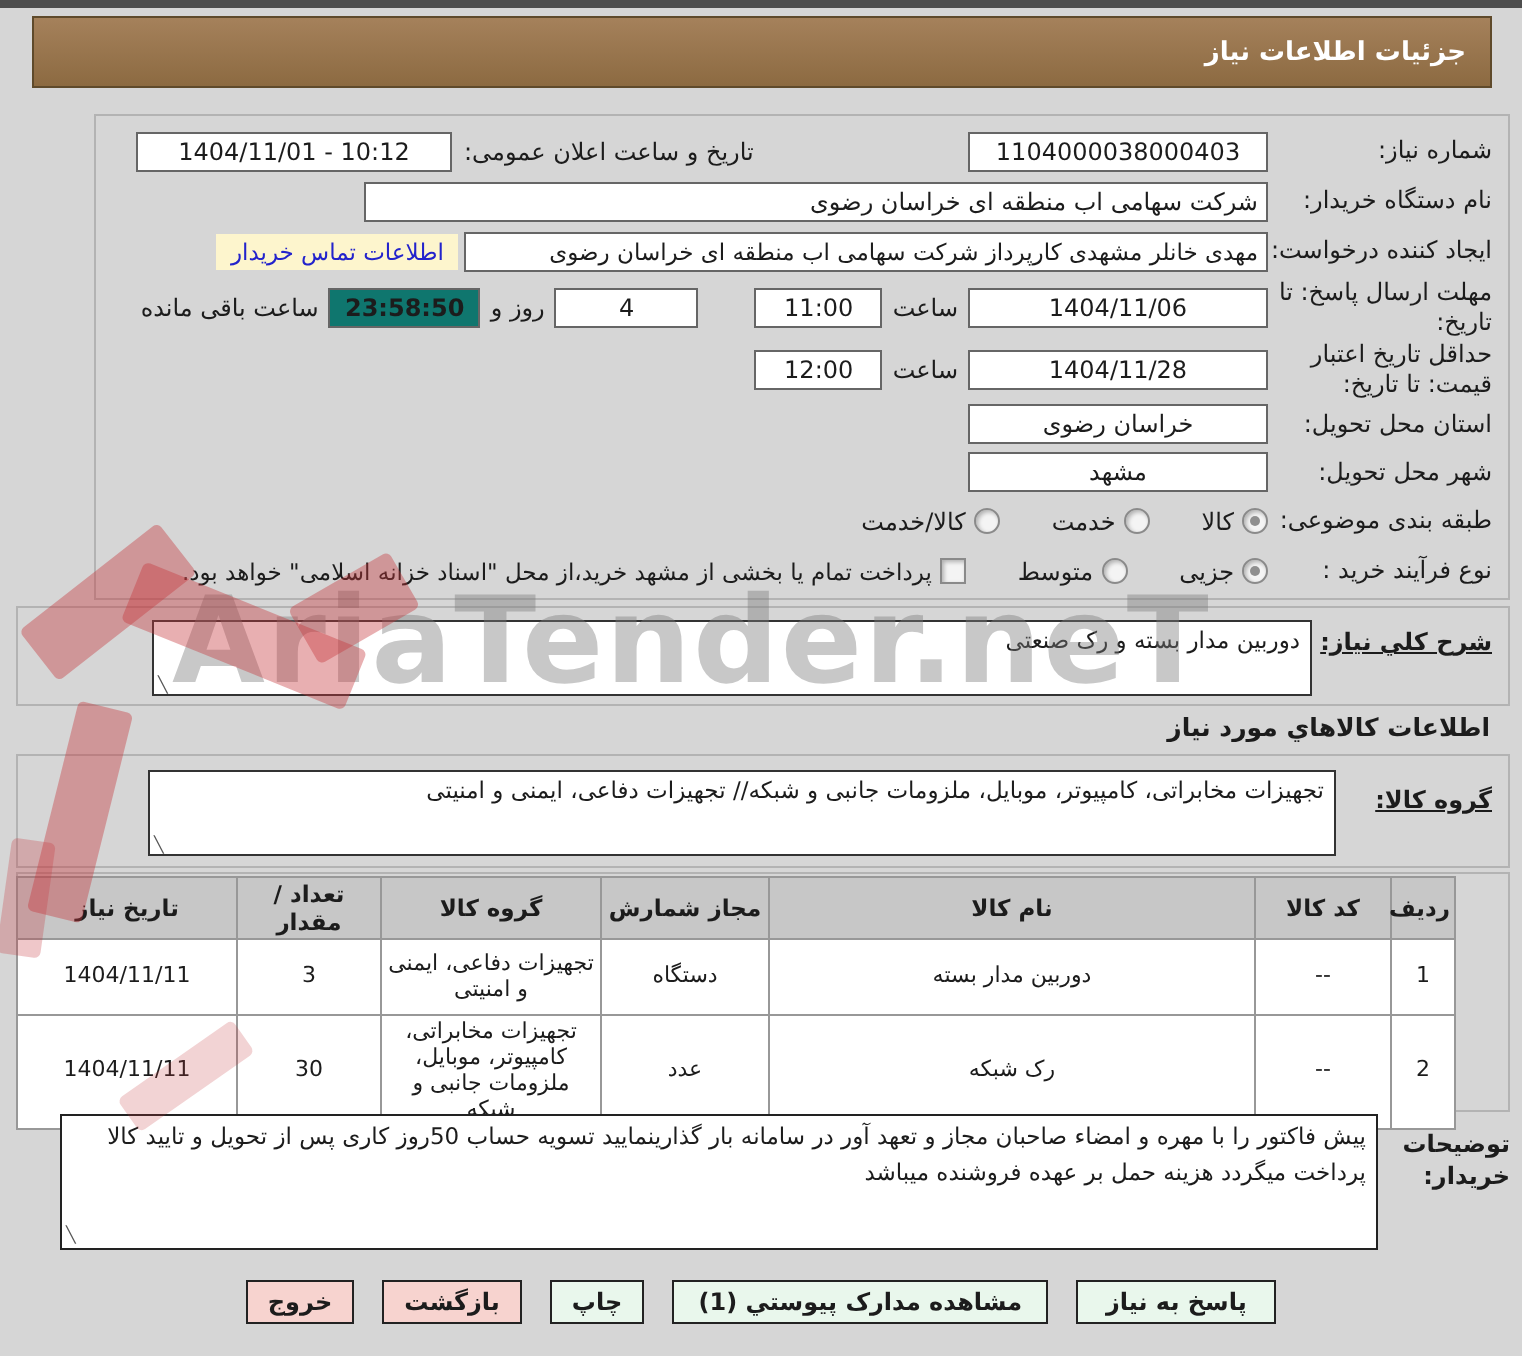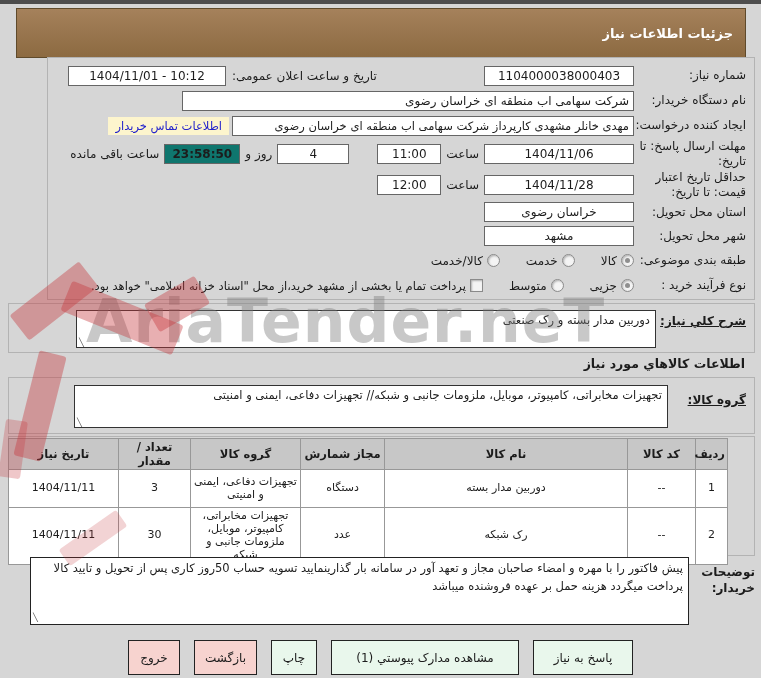--- a/index.html
+++ b/index.html
@@ -5,21 +5,21 @@
   html,body{margin:0;padding:0;}
   body{
     width:761px;height:678px;position:relative;overflow:hidden;
     background:#d6d6d6;
     font-family:"DejaVu Sans",sans-serif;
     direction:rtl;
     color:#1c1c1c;
   }
   .topedge{position:absolute;top:0;left:0;right:0;height:4px;background:#4d4d4d;}
   .appheader{
-    position:absolute;top:8px;right:15px;left:16px;height:50px;
+    position:absolute;top:8px;right:15px;left:16px;height:36px;
     background:linear-gradient(#a5815b,#8c6a41);
     border:1px solid #5f4a2b;
     color:#fff;font-size:13px;font-weight:bold;
     display:flex;align-items:center;padding:0 12px;box-sizing:border-box;
   }
   .gbox{position:absolute;border:1px solid #b3b3b3;box-sizing:border-box;background:#d6d6d6;}
   .topbox{top:57px;right:6px;left:47px;height:243px;padding-top:5px;}
   .frow{display:flex;align-items:center;padding:0 8px 0 6px;min-height:25px;}
   .flabel{width:112px;flex:0 0 auto;font-size:12px;line-height:1.25;}
   .lbl{font-size:12px;}
@@ -70,23 +70,24 @@
   }
   table.items td{
     background:#fff;border:1px solid #989898;font-size:11px;line-height:1.18;
     text-align:center;padding:2px 3px;vertical-align:middle;
   }
   .notesrow{position:absolute;top:557px;right:6px;left:8px;display:flex;align-items:flex-start;}
   .noteslabel{width:66px;flex:0 0 auto;font-weight:bold;font-size:12px;padding-top:8px;line-height:1.3;}
   .notes-ta{flex:1;height:68px;margin-left:22px;border:1px solid #222;line-height:1.55;}
   .btnrow{position:absolute;top:640px;left:0;right:0;display:flex;justify-content:center;gap:14px;}
   .btn{
-    height:35px;border:1px solid #222;font-size:12px;box-sizing:border-box;
+    height:22px;border:1px solid #222;font-size:12px;box-sizing:border-box;
     display:flex;align-items:center;justify-content:center;padding:0 10px;cursor:pointer;
     white-space:nowrap;
+    font-weight:bold;
   }
   .btn.green{background:#e9f7ec;}
   .btn.pink{background:#f7d3cf;}
   
   .wmlayer{position:absolute;inset:0;pointer-events:none;z-index:60;}
   .wm-text{
     position:absolute;left:86px;top:286px;direction:ltr;
     font-size:60px;font-weight:bold;letter-spacing:1px;
     color:rgba(125,125,125,0.42);
   }

